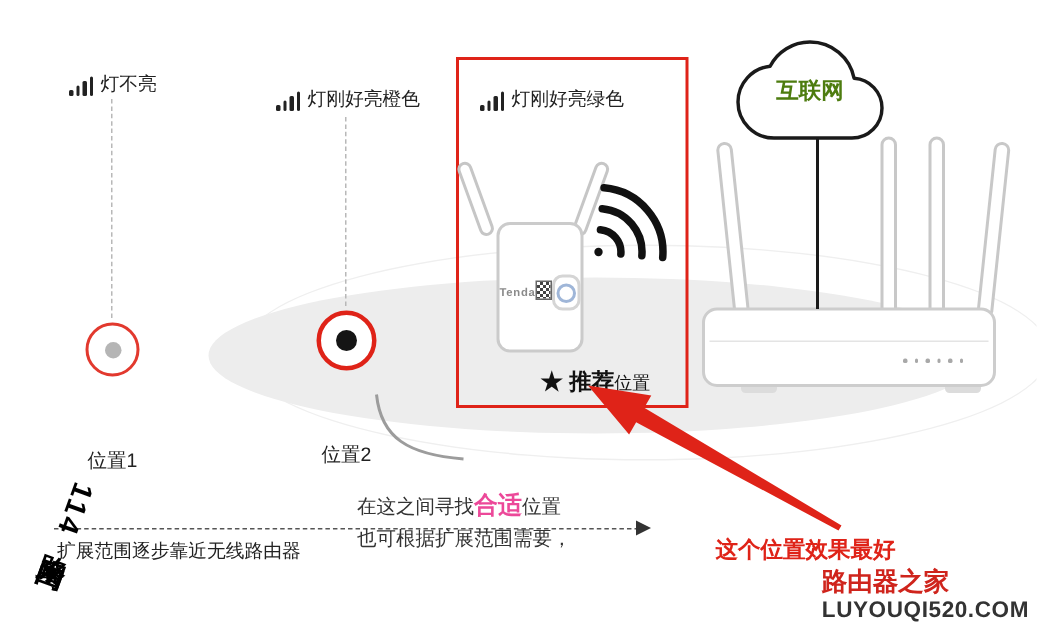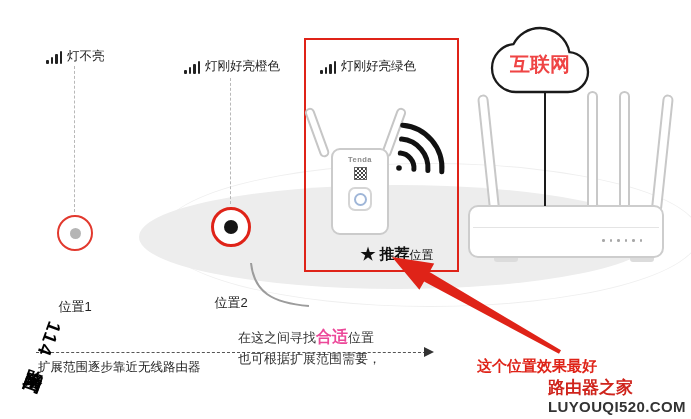--- a/index.html
+++ b/index.html
@@ -34,35 +34,35 @@
   .dot-gray  { width:11px; height:11px; border-radius:50%; background:#b5b5b5; }
   .dot-black { width:14px; height:14px; border-radius:50%; background:#151515; }
   .pos-label { width:70px; text-align:center; font-size:13px; color:#222; z-index:4;margin-top:44px; }
   .pl1 { left:40px; top:254px; } .pl2 { left:196px; top:250px; }
 
   
   .ext-ant { width:10px; height:52px; background:#fff; border:2px solid #c6c6c6; border-radius:5px; z-index:3; }
   .ext-ant-l { left:321px; top:105px; transform:rotate(-20deg); transform-origin:50% 100%; }
   .ext-ant-r { left:380px; top:105px; transform:rotate(20deg); transform-origin:50% 100%; }
   .ext-body { left:331px; top:148px; width:58px; height:87px; background:#fff; border:2px solid #cbcbcb;
-              border-radius:9px; z-index:5; display:flex; flex-direction:column; align-items:center; }
+              border-radius:9px; z-index:5; display:flex; flex-direction:row; align-items:center; }
   .ext-brand { margin-top:5px; font-size:7.5px; font-weight:bold; letter-spacing:0.5px; color:#8a8a8a; }
   .ext-qr { margin-top:3px; width:13px; height:13px; border:1px solid #666;
             background:repeating-conic-gradient(#444 0 25%, #fff 0 50%) 0 0/4px 4px; }
   .ext-btn { margin-top:7px; width:24px; height:24px; border:2px solid #d5d5d5; border-radius:7px;
              display:flex; align-items:center; justify-content:center; }
   .ext-btn-ring { width:13px; height:13px; border:2px solid #9fb6d8; border-radius:50%; }
 
   
   .star-label { left:304px; top:245px; width:186px; text-align:center; z-index:4; color:#111; white-space:nowrap; }
   .star-label .big { font-size:15px; font-weight:bold; }
   .star-label .small { font-size:12px; }
 
   
-  .cloud-text { left:494px; top:51px; width:92px; text-align:center; font-size:20px; font-weight:bold; color:#ef4444; z-index:8; }
+  .cloud-text { left:494px; top:51px; width:92px; text-align:center; font-size:15px; font-weight:bold; color:#4d7c0f; z-index:8; }
 
   
   .rt-ant { background:#fff; border:2px solid #c8c8c8; border-radius:6px 6px 2px 2px; z-index:3; }
   .rta1 { left:489px; top:94px; width:11px; height:115px; transform:rotate(-6deg); transform-origin:50% 100%; }
   .rta2 { left:587px; top:91px; width:11px; height:118px; }
   .rta3 { left:619px; top:91px; width:11px; height:118px; }
   .rta4 { left:651px; top:94px; width:11px; height:115px; transform:rotate(6deg); transform-origin:50% 100%; }
   .rt-body { left:468px; top:205px; width:196px; height:53px; background:#fff; border:2px solid #cdcdcd; border-radius:10px; z-index:4; }
   .rt-seam { position:absolute; left:3px; right:3px; top:20px; border-top:1.5px solid #e4e4e4; }
   .rt-leds { position:absolute; right:20px; top:32px; display:flex; gap:5px; }

